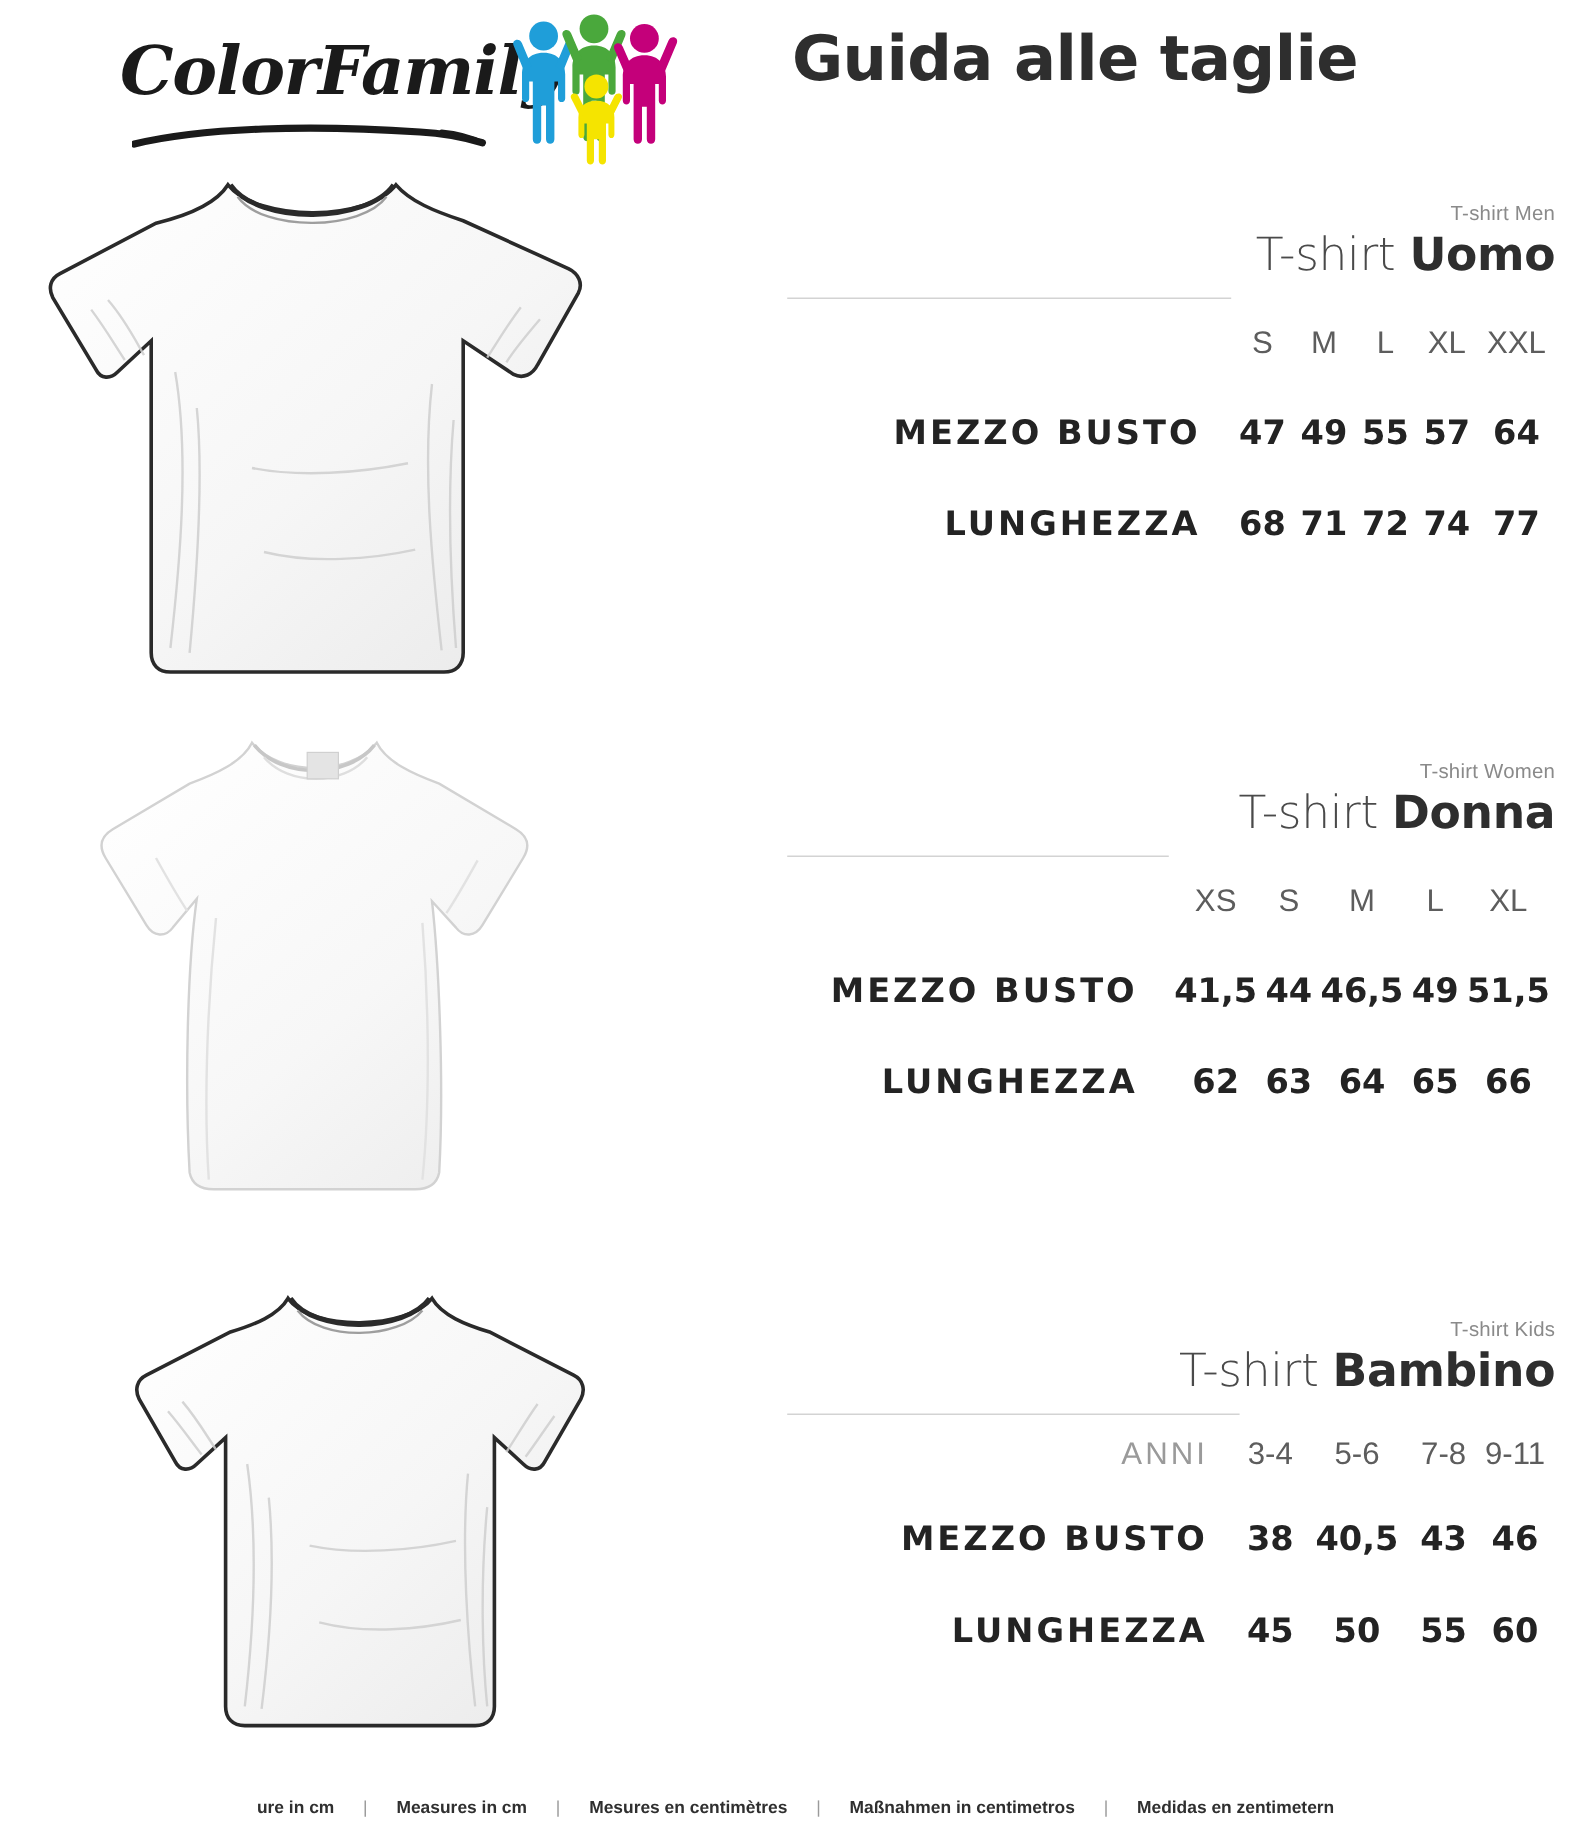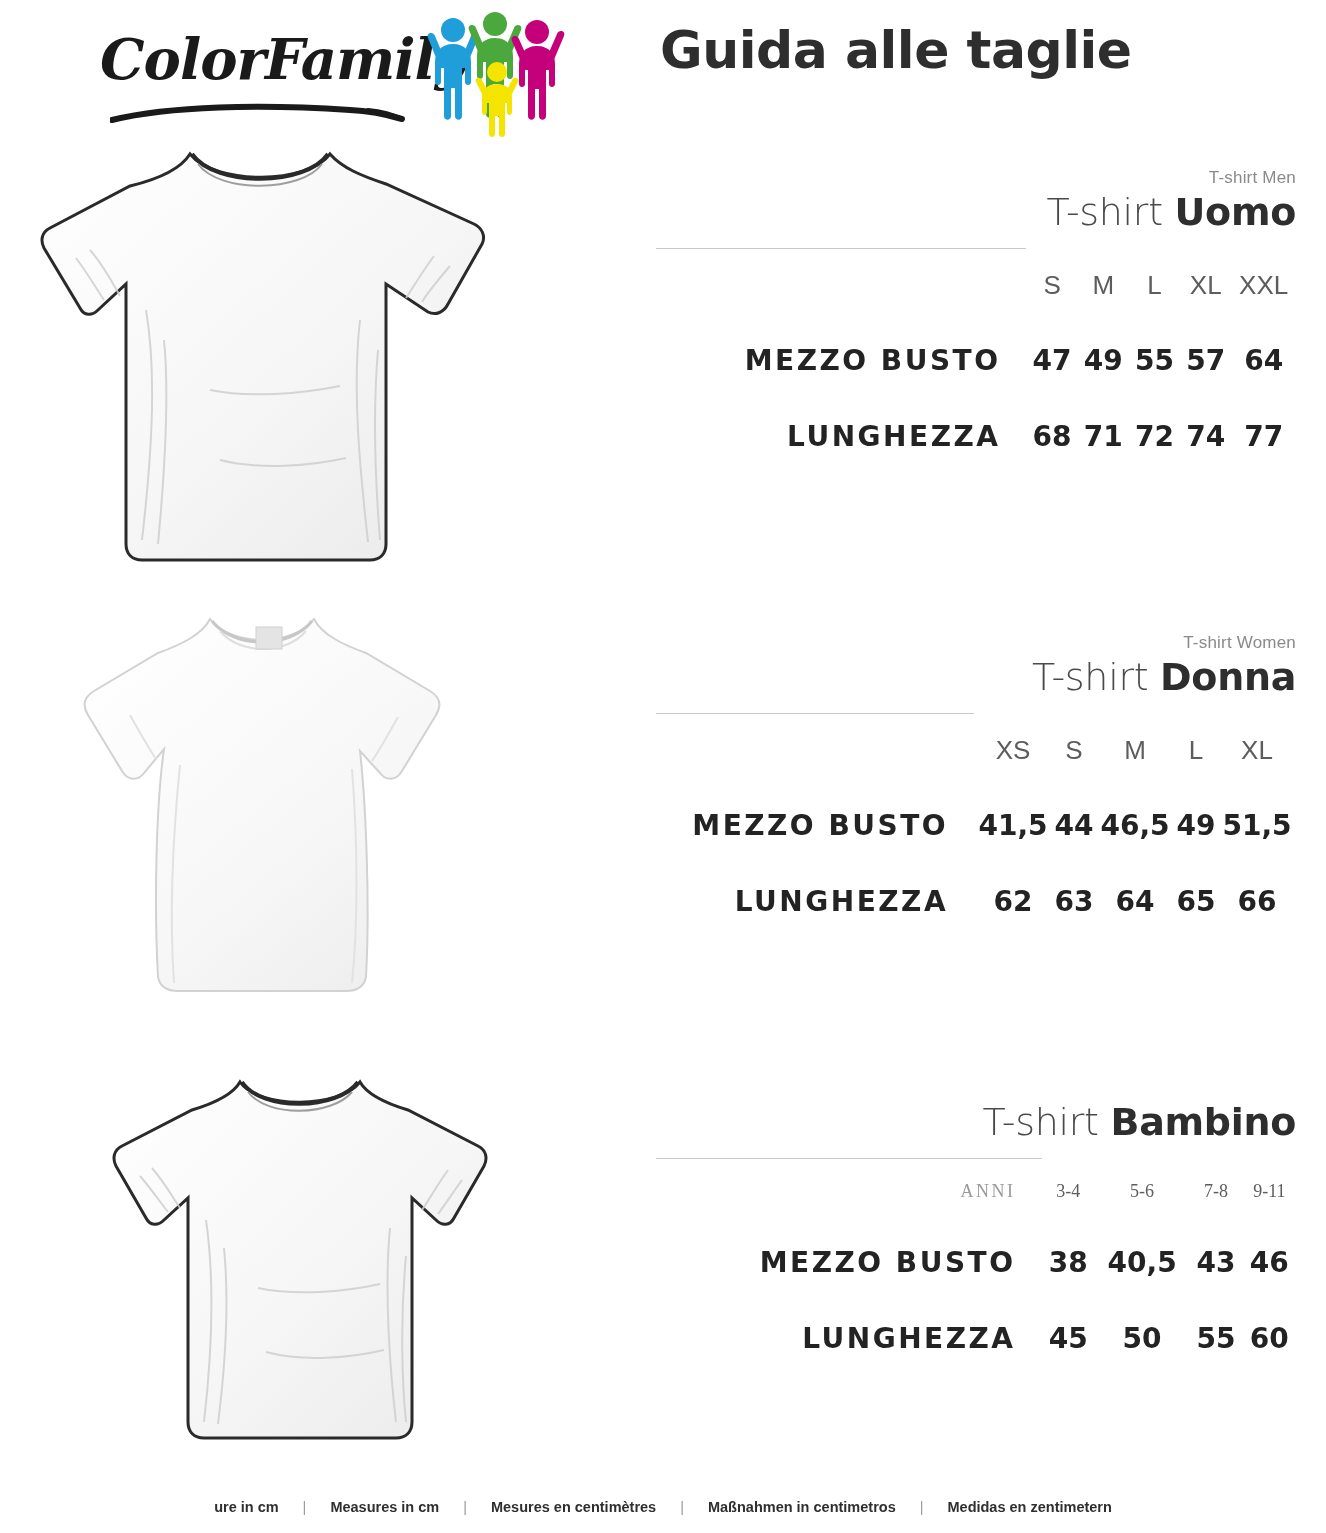--- a/index.html
+++ b/index.html
@@ -127,24 +127,24 @@
   .data-row td {
     height: 76px;
     font-size: 28px;
     font-weight: bold;
     color: #232323;
     font-family: "DejaVu Sans", sans-serif;
   }
   .hdr-row td.row-label { border-top: 1px solid #c9c9c9; }
   .kids-anni td {
     height: 66px;
-    font-size: 18px;
+    font-size: 26px;
     color: #5d5d5d;
     font-weight: normal;
-    font-family: Liberation Serif, serif;
+    font-family: Liberation Sans, sans-serif;
   }
   .kids-anni td.row-label { border-top: 1px solid #c9c9c9; }
 
   
   .footer {
     position: absolute;
     left: 0; bottom: 18px;
     width: 1326px;
     text-align: center;
     font-size: 14.5px;
@@ -353,20 +353,21 @@
           <path d="M40 106 C 52 120 60 132 68 142"></path>
           <path d="M348 100 C 338 114 330 128 322 140"></path>
           <path d="M362 110 C 352 124 344 136 338 144"></path>
           <path d="M158 218 C 196 226 244 222 280 214"></path>
           <path d="M166 282 C 204 292 250 288 284 280"></path>
         </g>
       </svg>
     </div>
 
     <div class="table-wrap">
+      <div class="sub-label">T-shirt Kids</div>
       <div class="sec-title">
         <span class="thin">T-shirt </span><span class="bold">Bambino</span>
       </div>
 
       <table class="sizes">
         <tbody>
           <tr class="kids-anni">
             <td class="row-label muted">ANNI</td>
             <td>3-4</td>
             <td>5-6</td>

